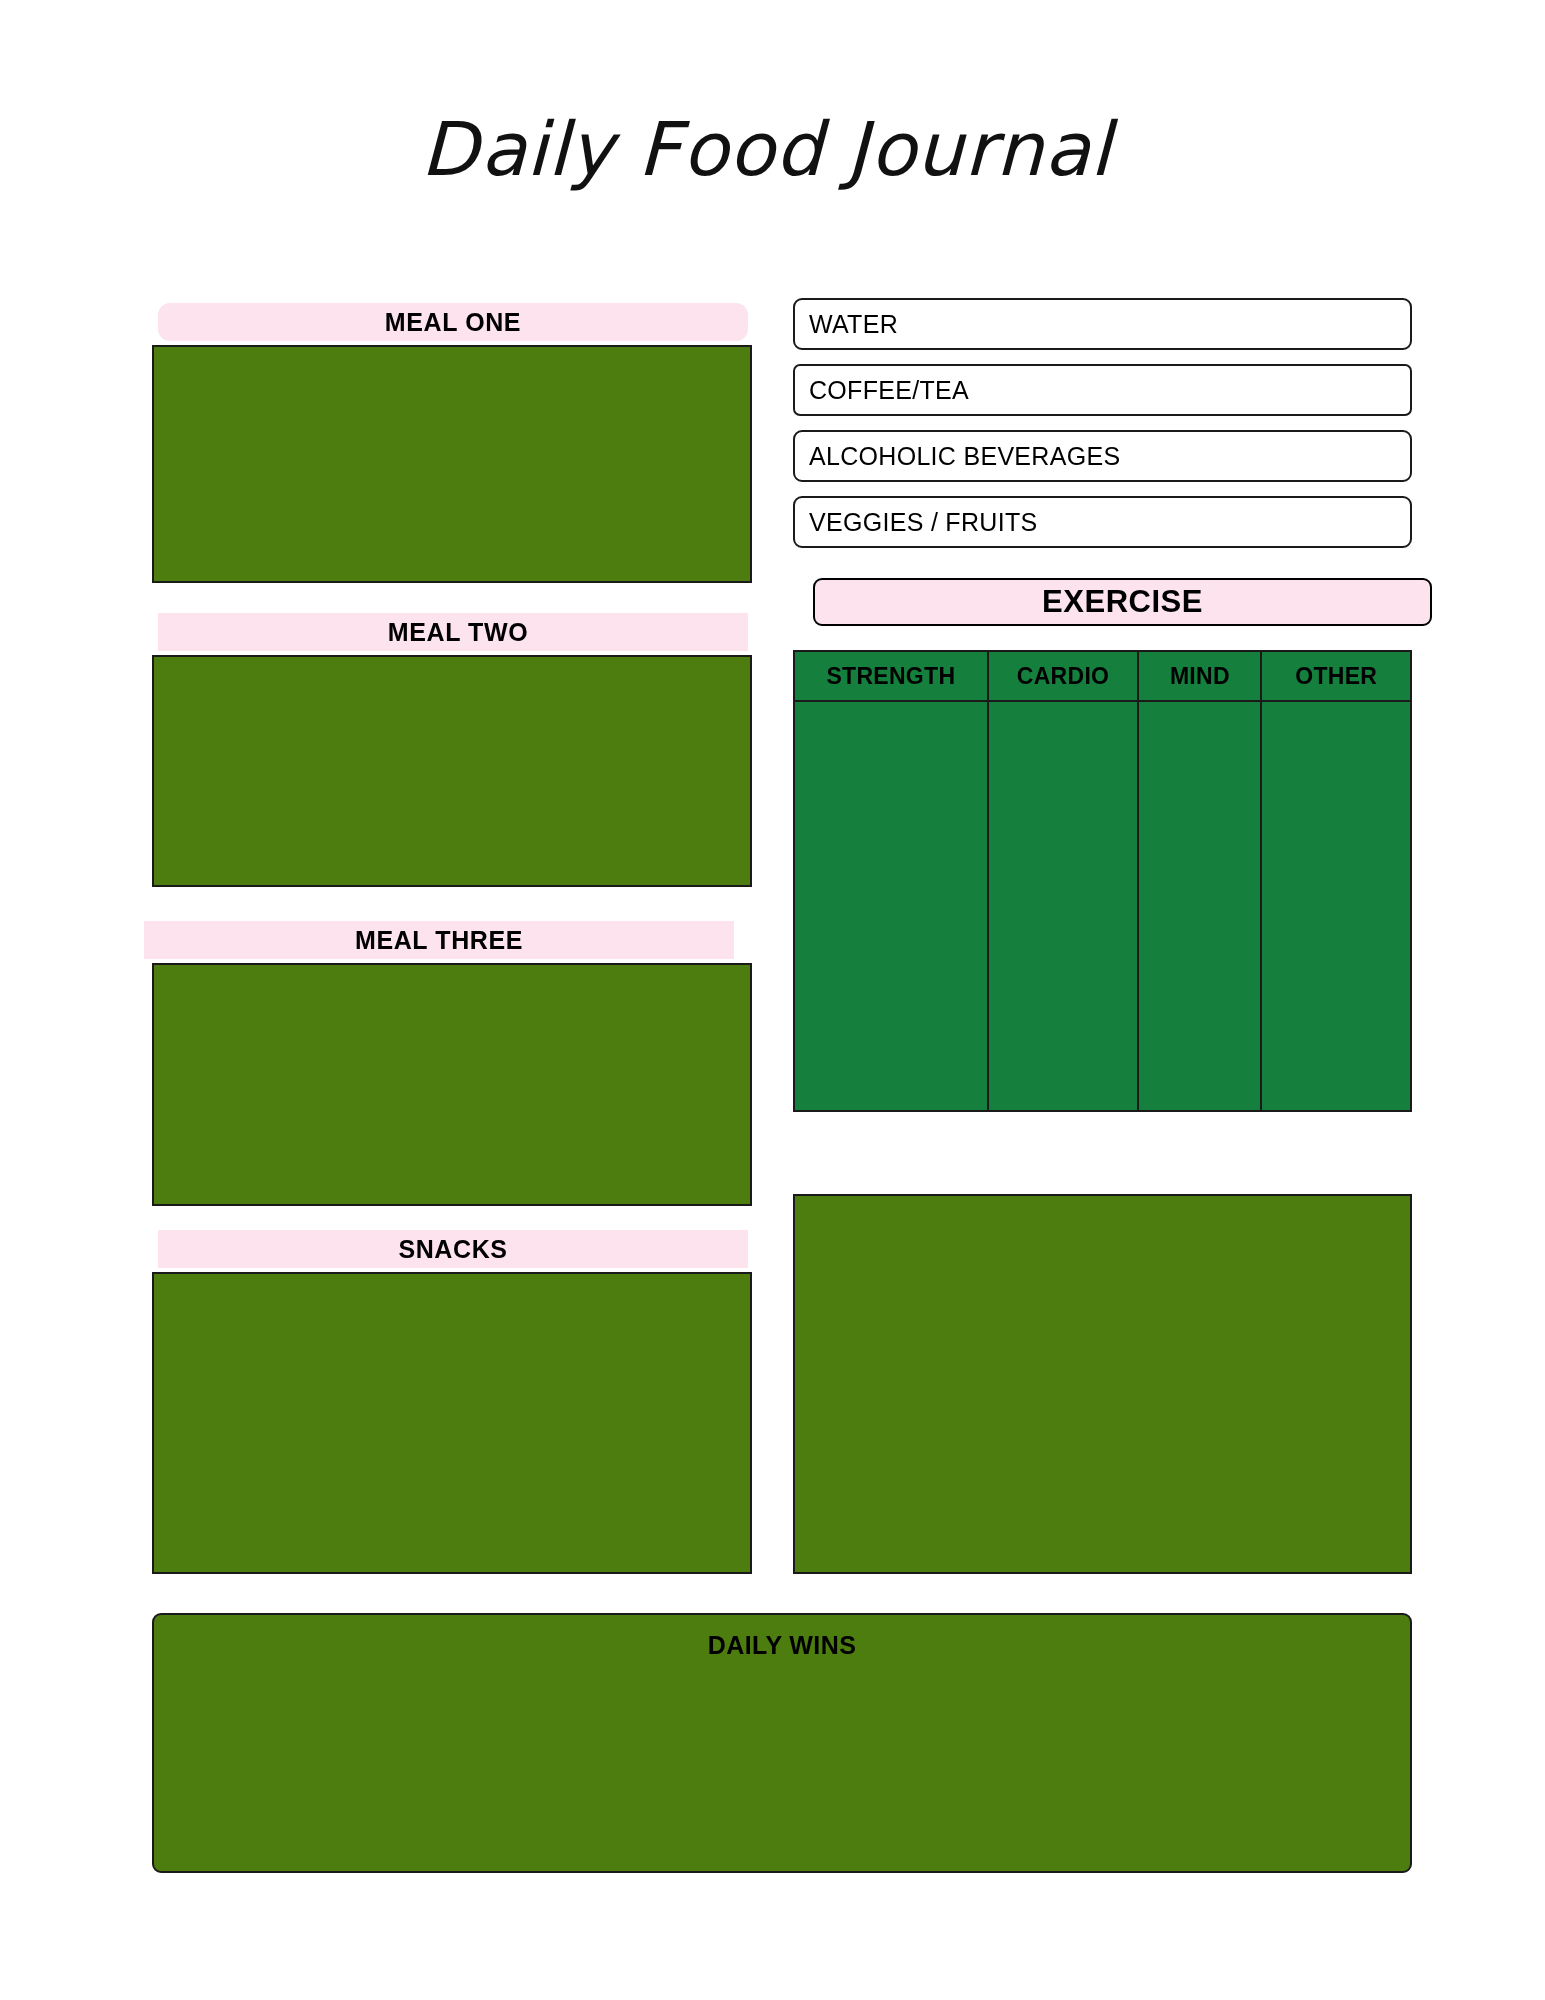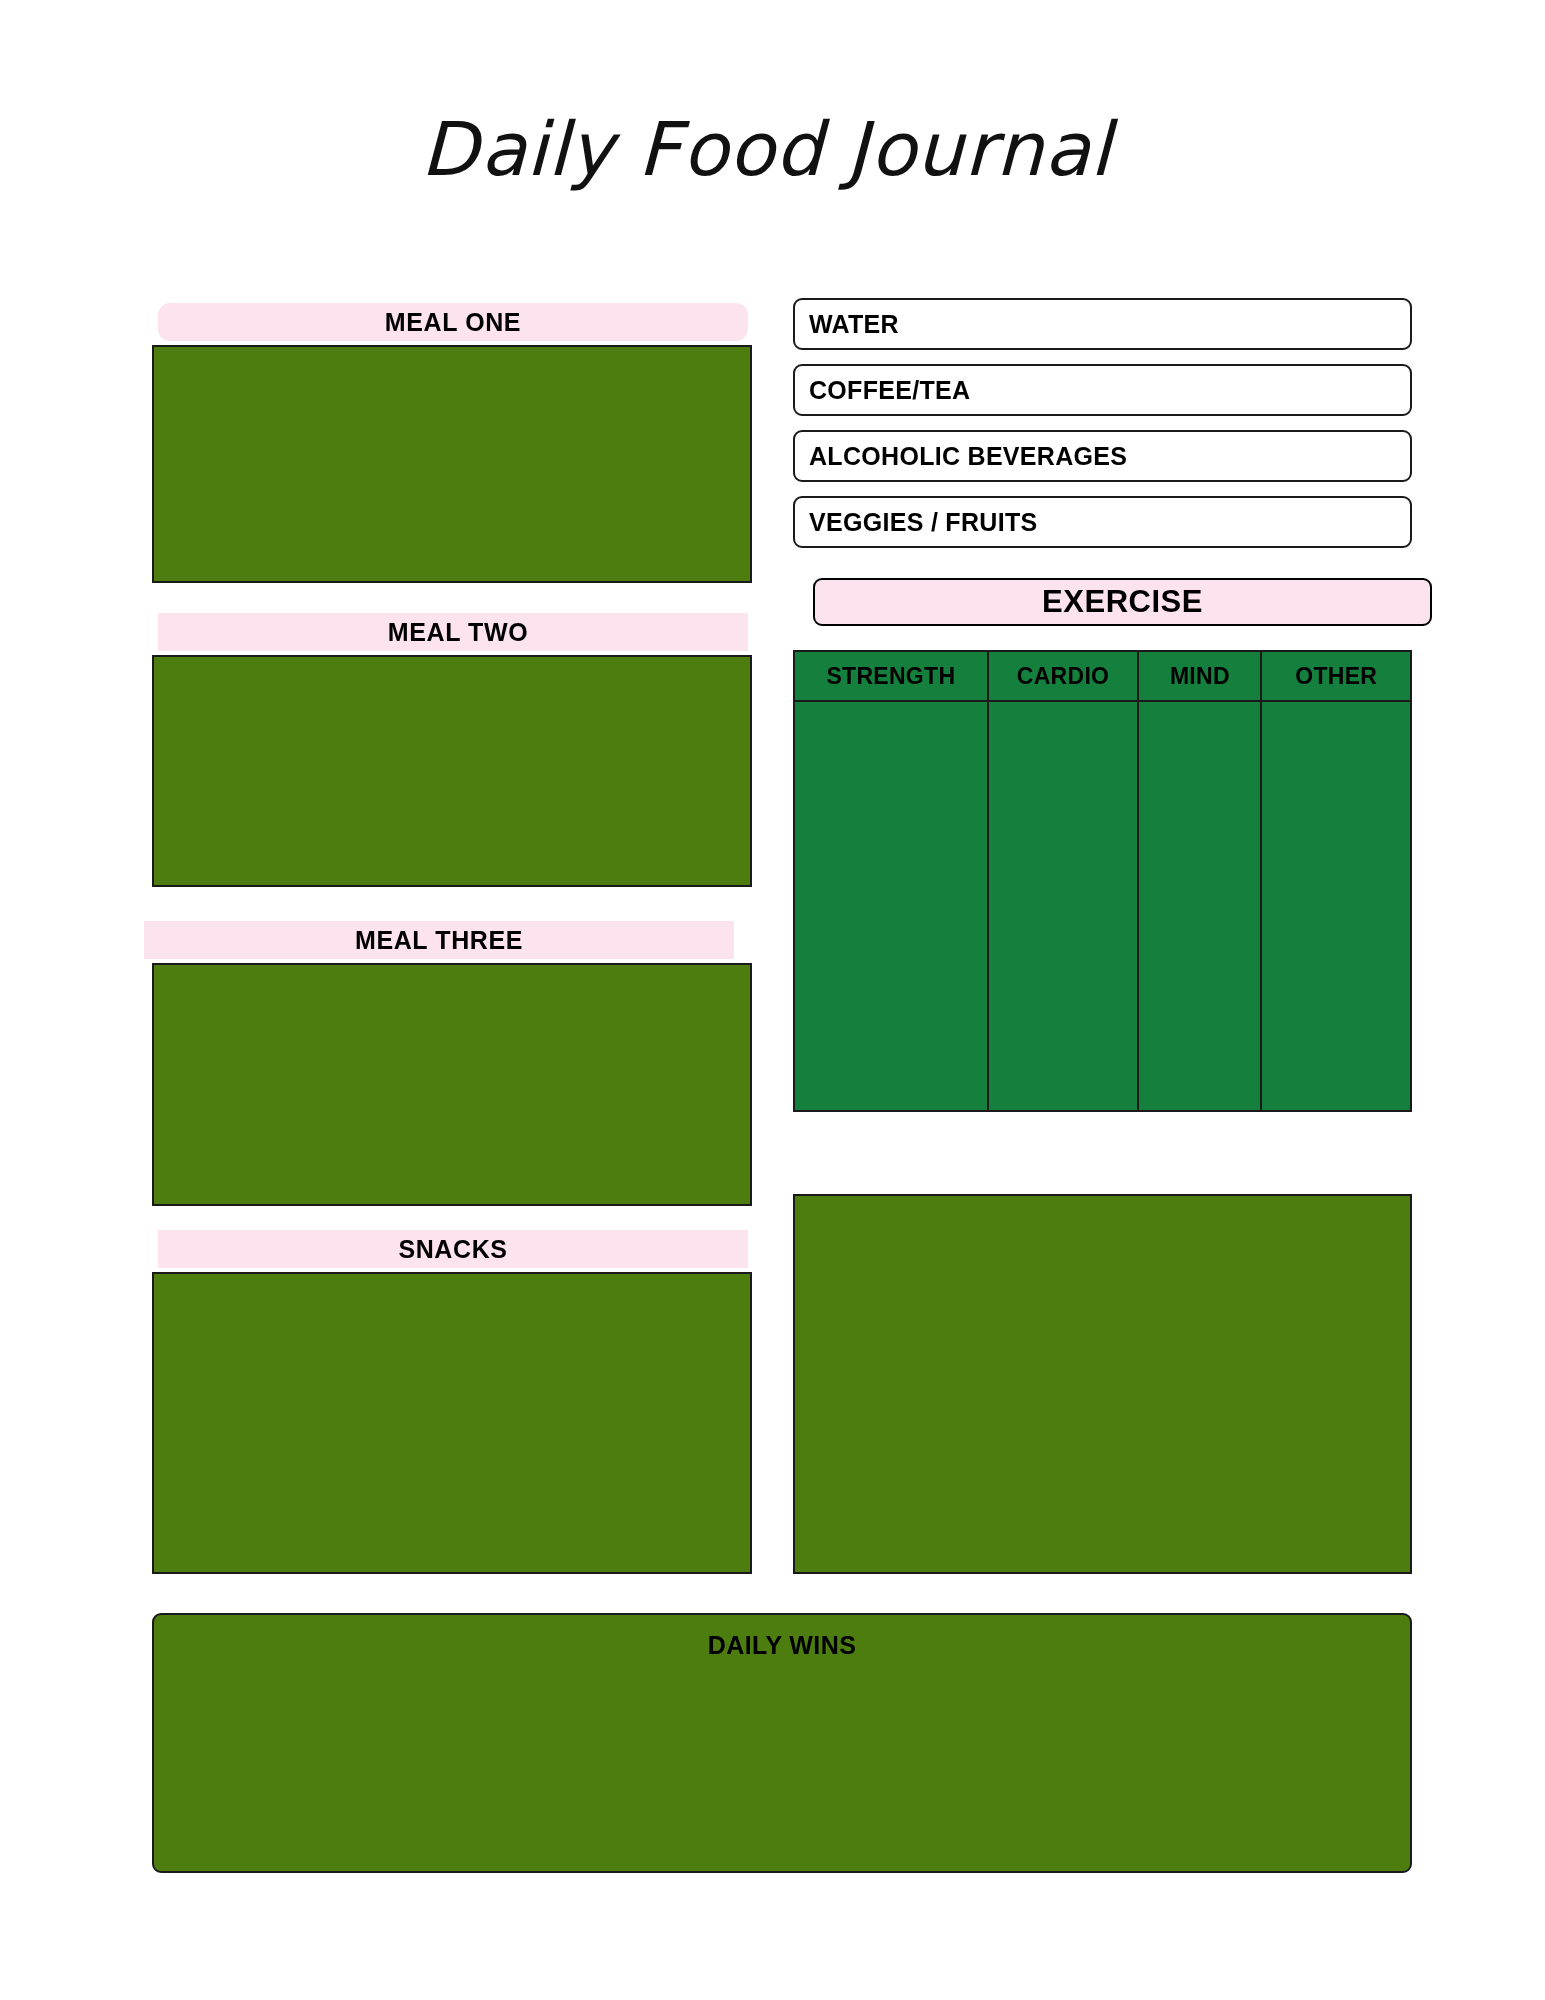--- a/index.html
+++ b/index.html
@@ -35,21 +35,21 @@
 
   .mealhead{font-size:25px;letter-spacing:.6px;height:38px;}
 
   
   .trackrow{
     position:absolute;box-sizing:border-box;background:#fff;
     border:2.5px solid #1a1a1a;border-radius:9px;
     display:flex;align-items:center;
   }
   .trackrow span{
-    padding-left:14px;font-size:25px;font-weight:bold;color:#000;letter-spacing:.3px;text-align:right;
+    padding-left:14px;font-size:25px;font-weight:normal;color:#000;letter-spacing:.3px;text-align:right;
   }
 
   
   .extable{
     position:absolute;box-sizing:border-box;background:#15803d;
     border:2.5px solid #1a1a1a;
   }
   .exhead{
     position:absolute;left:0;top:0;right:0;height:50px;
     display:flex;border-bottom:2.5px solid #1a1a1a;box-sizing:border-box;
@@ -103,21 +103,21 @@
 
   <div class="pinkbar mealhead" style="left:158px;top:1230px;width:590px;">
     <span>SNACKS</span>
   </div>
   <div class="whitebox" style="left:152px;top:1272px;width:600px;height:302px;"></div>
 
   <div class="trackrow" style="left:793px;top:298px;width:619px;height:52px;">
     <span>WATER</span>
   </div>
 
-  <div class="trackrow" style="left:793px;top:364px;width:619px;height:52px;">
+  <div class="trackrow" style="left:793px;top:364px;width:619px;height:52px;border-radius:7px;">
     <span>COFFEE/TEA</span>
   </div>
 
   <div class="trackrow" style="left:793px;top:430px;width:619px;height:52px;">
     <span>ALCOHOLIC BEVERAGES</span>
   </div>
 
   <div class="trackrow" style="left:793px;top:496px;width:619px;height:52px;">
     <span>VEGGIES / FRUITS</span>
   </div>

